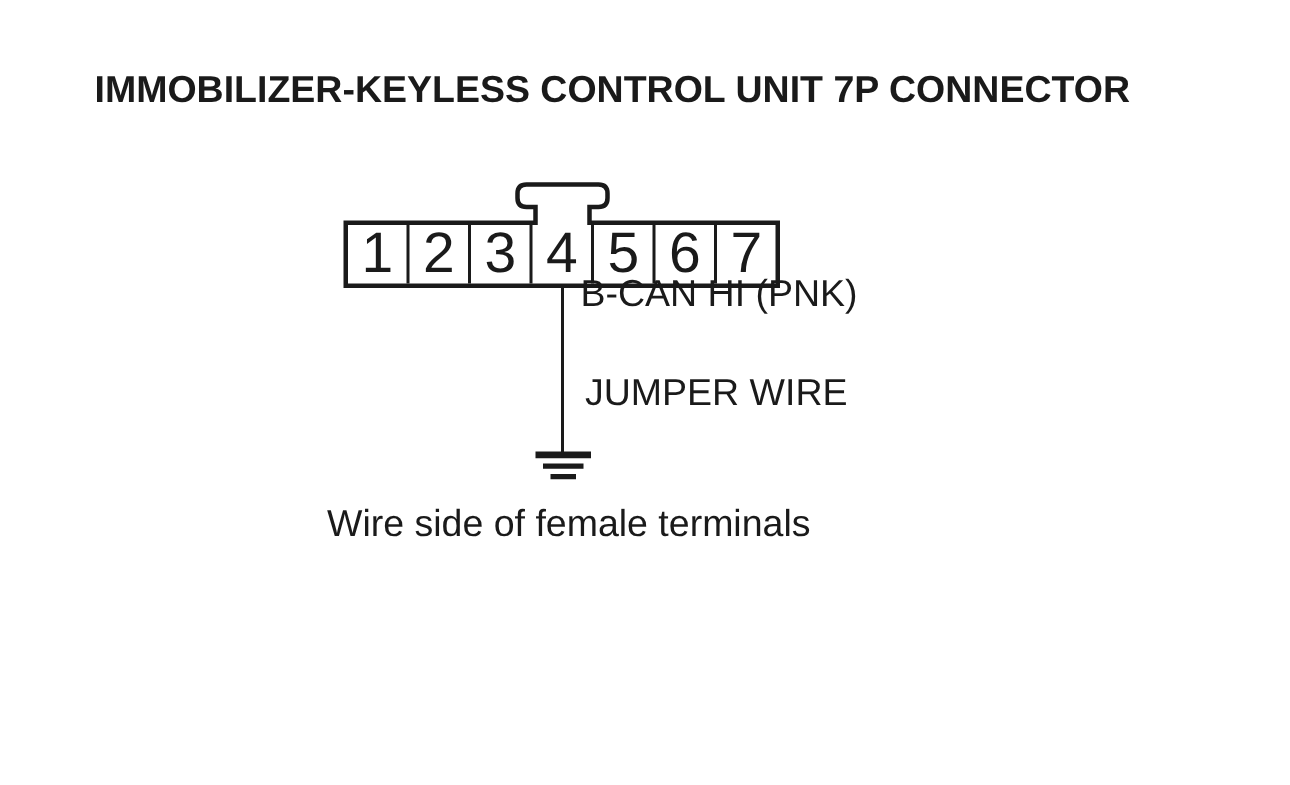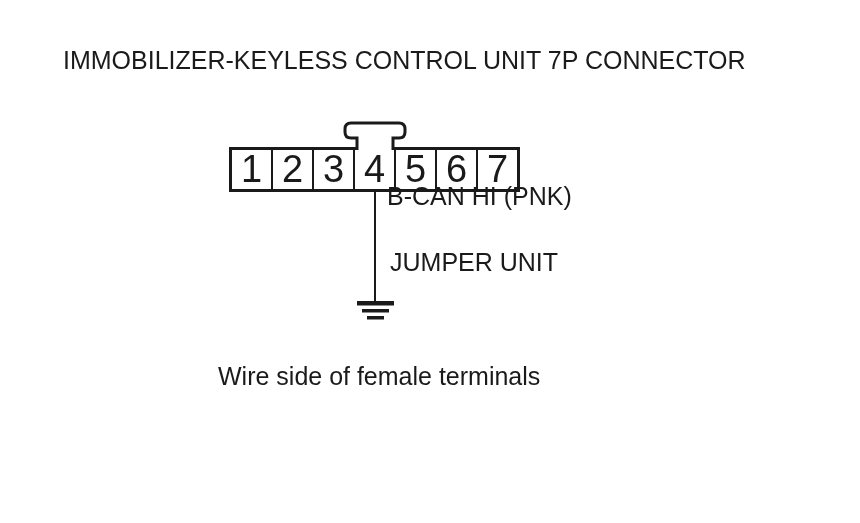--- a/index.html
+++ b/index.html
@@ -10,24 +10,24 @@
     overflow: hidden;
     font-family: "Liberation Sans", "DejaVu Sans", sans-serif;
   }
   .txt {
     position: absolute;
     color: #1a1a1a;
     font-size: 25px;
     line-height: 1;
     white-space: nowrap;
   }
-  .title        { left: 63px;  top: 48px;  }
+  .title        { left: 63px;  top: 48px; font-weight: bold;  }
   .label-signal { left: 387px; top: 184px; }
   .label-jumper { left: 390px; top: 250px; }
-  .caption      { left: 218px; top: 364px; }
+  .caption      { left: 218px; top: 337px; }
 
   .connector {
     position: absolute;
     left: 229px; top: 147px;
     width: 291px; height: 45px;
     box-sizing: border-box;
     border: 3px solid #1a1a1a;
     background: #ffffff;
     display: flex;
   }
@@ -74,17 +74,17 @@
 
     <g fill="#1a1a1a">
       <rect x="357" y="301" width="37" height="4.5"></rect>
       <rect x="362" y="309" width="27" height="3.5"></rect>
       <rect x="367" y="316" width="17" height="3.5"></rect>
     </g>
   </svg>
 
   <div class="txt label-signal">B-CAN HI (PNK)</div>
 
-  <div class="txt label-jumper">JUMPER UNIT</div>
+  <div class="txt label-jumper">JUMPER WIRE</div>
 
   <div class="txt caption">Wire side of female terminals</div>
 
 </div>
 
 </body></html>

